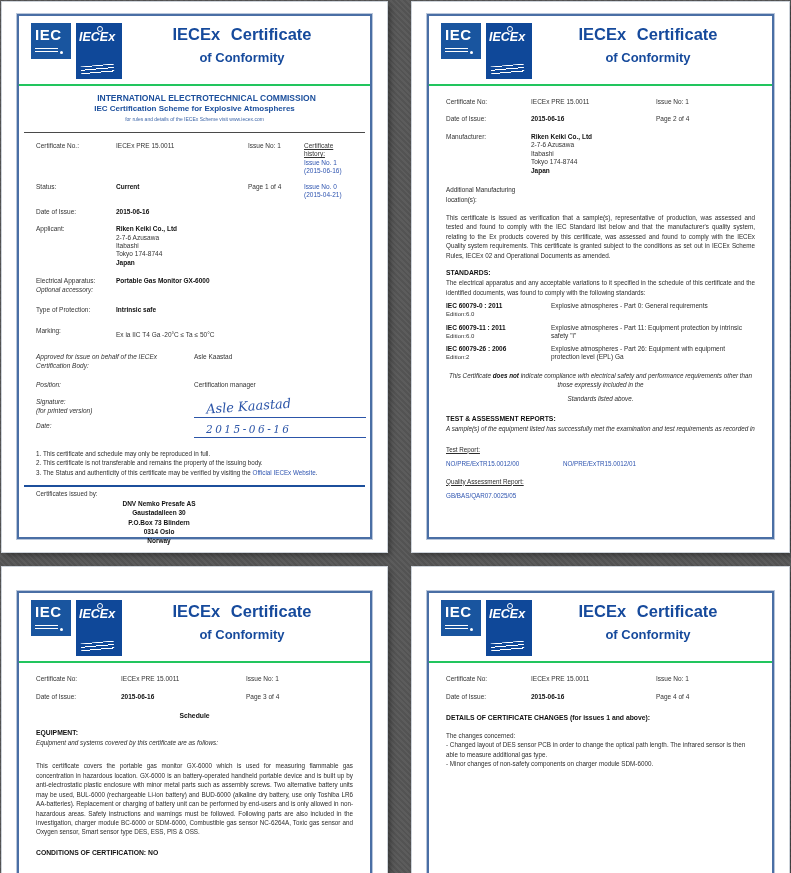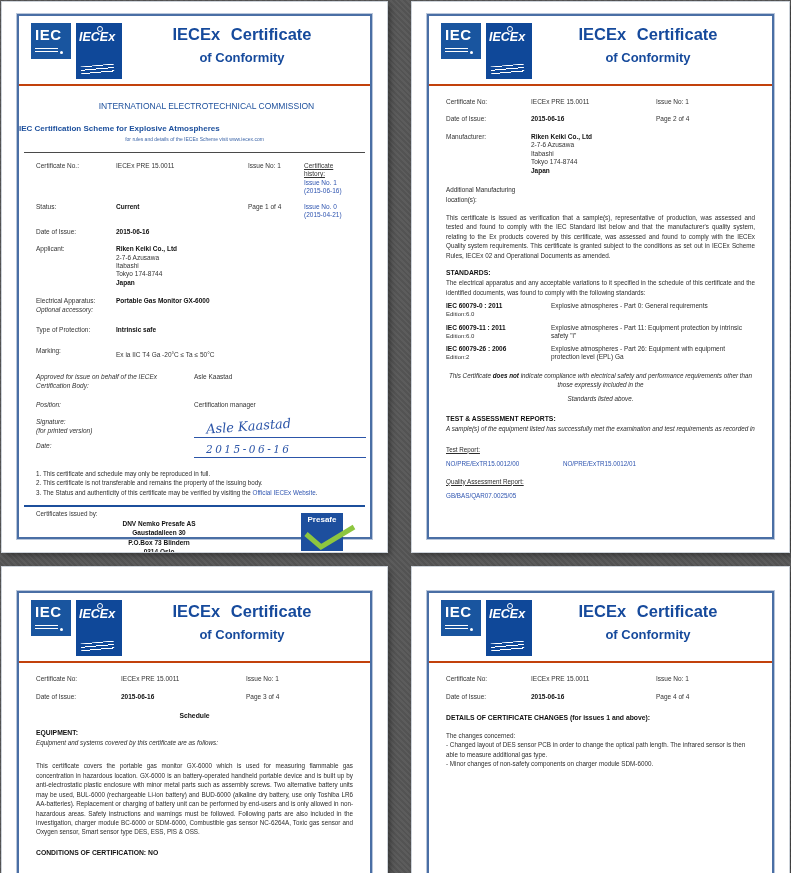--- a/index.html
+++ b/index.html
@@ -14,35 +14,35 @@
     position:absolute;background:#fff;overflow:hidden;
     box-shadow:0 0 0 1px #cdd3da, 3px 3px 6px rgba(0,0,0,0.4);
   }
   #p1{left:2px;top:2px;width:385px;height:550px;}
   #p2{left:412px;top:2px;width:377px;height:550px;}
   #p3{left:2px;top:567px;width:385px;height:306px;}
   #p4{left:412px;top:567px;width:377px;height:306px;}
   .frame{position:absolute;left:15px;right:15px;top:12px;bottom:13px;border:2px solid #4a6fa5;outline:1px solid #b9c6da;background:#fff;}
   .pb .frame{top:24px;bottom:-14px;}
   
-  .hdr{display:flex;align-items:flex-start;padding:7px 8px 5px 12px;border-bottom:2px solid #c2410c;}
+  .hdr{display:flex;align-items:flex-start;padding:7px 8px 5px 12px;border-bottom:2px solid #22c55e;}
   .logo-iec{position:relative;width:40px;height:36px;background:#19559f;color:#fff;flex:none;}
   .logo-iec .txt{display:block;font-size:15px;font-weight:bold;letter-spacing:.5px;padding:3px 0 0 4px;}
   .iec-lines{position:absolute;left:4px;bottom:5px;width:23px;height:6px;background:repeating-linear-gradient(to bottom,#fff 0 1.2px,transparent 1.2px 3px);}
   .iec-dot{position:absolute;right:8px;bottom:5px;width:3.5px;height:3.5px;background:#fff;border-radius:50%;}
   .logo-iecex{position:relative;width:46px;height:56px;background:#0f4899;color:#fff;margin-left:5px;flex:none;}
   .iecex-txt{display:block;font-size:12.5px;font-weight:bold;font-style:italic;padding:7px 0 0 3px;}
   .iecex-arcs{position:absolute;left:5px;bottom:5px;width:33px;height:9px;background:repeating-linear-gradient(to bottom,#fff 0 1px,transparent 1px 3.4px);transform:rotate(-5deg);}
   .iecex-orb{position:absolute;top:3px;left:21px;width:4px;height:4px;border:1px solid #fff;border-radius:50%;}
   .ltitle{flex:1;text-align:center;color:#164a9c;font-weight:bold;padding-top:2px;}
   .t1{font-size:16.5px;word-spacing:6px;}
   .t2{font-size:13px;margin-top:6px;}
   
-  .commission{text-align:center;color:#1c4f9c;font-weight:normal;font-size:8.5px;margin-top:15px;padding-left:24px;}
-  .scheme{text-align:left;color:#1c4f9c;font-weight:bold;font-size:8px;margin-top:13px;}
+  .commission{text-align:center;color:#1c4f9c;font-weight:bold;font-size:8.5px;margin-top:7px;padding-left:24px;}
+  .scheme{text-align:center;color:#1c4f9c;font-weight:bold;font-size:8px;margin-top:1px;}
   .tiny-note{text-align:center;color:#3d66a8;font-size:5px;margin-top:3px;}
   .rule-dark{border-top:1px solid #4a4a4a;margin:10px 5px 0;}
   .rule-blue{border-top:2px solid #1c4f9c;margin:8px 5px 0;}
   
   .frow{display:grid;grid-template-columns:80px 132px 56px auto;padding:0 17px;font-size:6.5px;color:#333;line-height:1.3;}
   .frow2{display:grid;grid-template-columns:85px 125px auto;padding:0 17px;font-size:6.5px;color:#333;line-height:1.3;}
   .srow{display:grid;grid-template-columns:158px auto;padding:0 17px;font-size:6.5px;color:#333;line-height:1.35;}
   .b{font-weight:bold;color:#101010;}
   .i{font-style:italic;}
   .u{text-decoration:underline;}
@@ -174,29 +174,20 @@
 
     <div class="issuer-wrap">
       <div class="issued-by">Certificates issued by:</div>
       <div class="issuer-block">
         <div>DNV Nemko Presafe AS</div>
         <div>Gaustadalleen 30</div>
         <div>P.O.Box 73 Blindern</div>
         <div>0314 Oslo</div>
         <div>Norway</div>
       </div>
-      <div class="presafe">
-        <div class="presafe-box">
-          <span class="ptxt">Presafe</span>
-          <svg class="presafe-check" viewBox="0 0 54 26">
-            <path d="M4 9 L19 22 L52 2" stroke="#8dc63f" stroke-width="5" fill="none"></path>
-          </svg>
-        </div>
-        <div class="presafe-sub">A DNV &amp; NEMKO COMPANY</div>
-      </div>
     </div>
   </div>
 </div>
 
 <div class="page" id="p2">
   <div class="frame">
     <div class="hdr">
       <div class="logo-iec">
         <span class="txt">IEC</span>
         <span class="iec-lines"></span>

